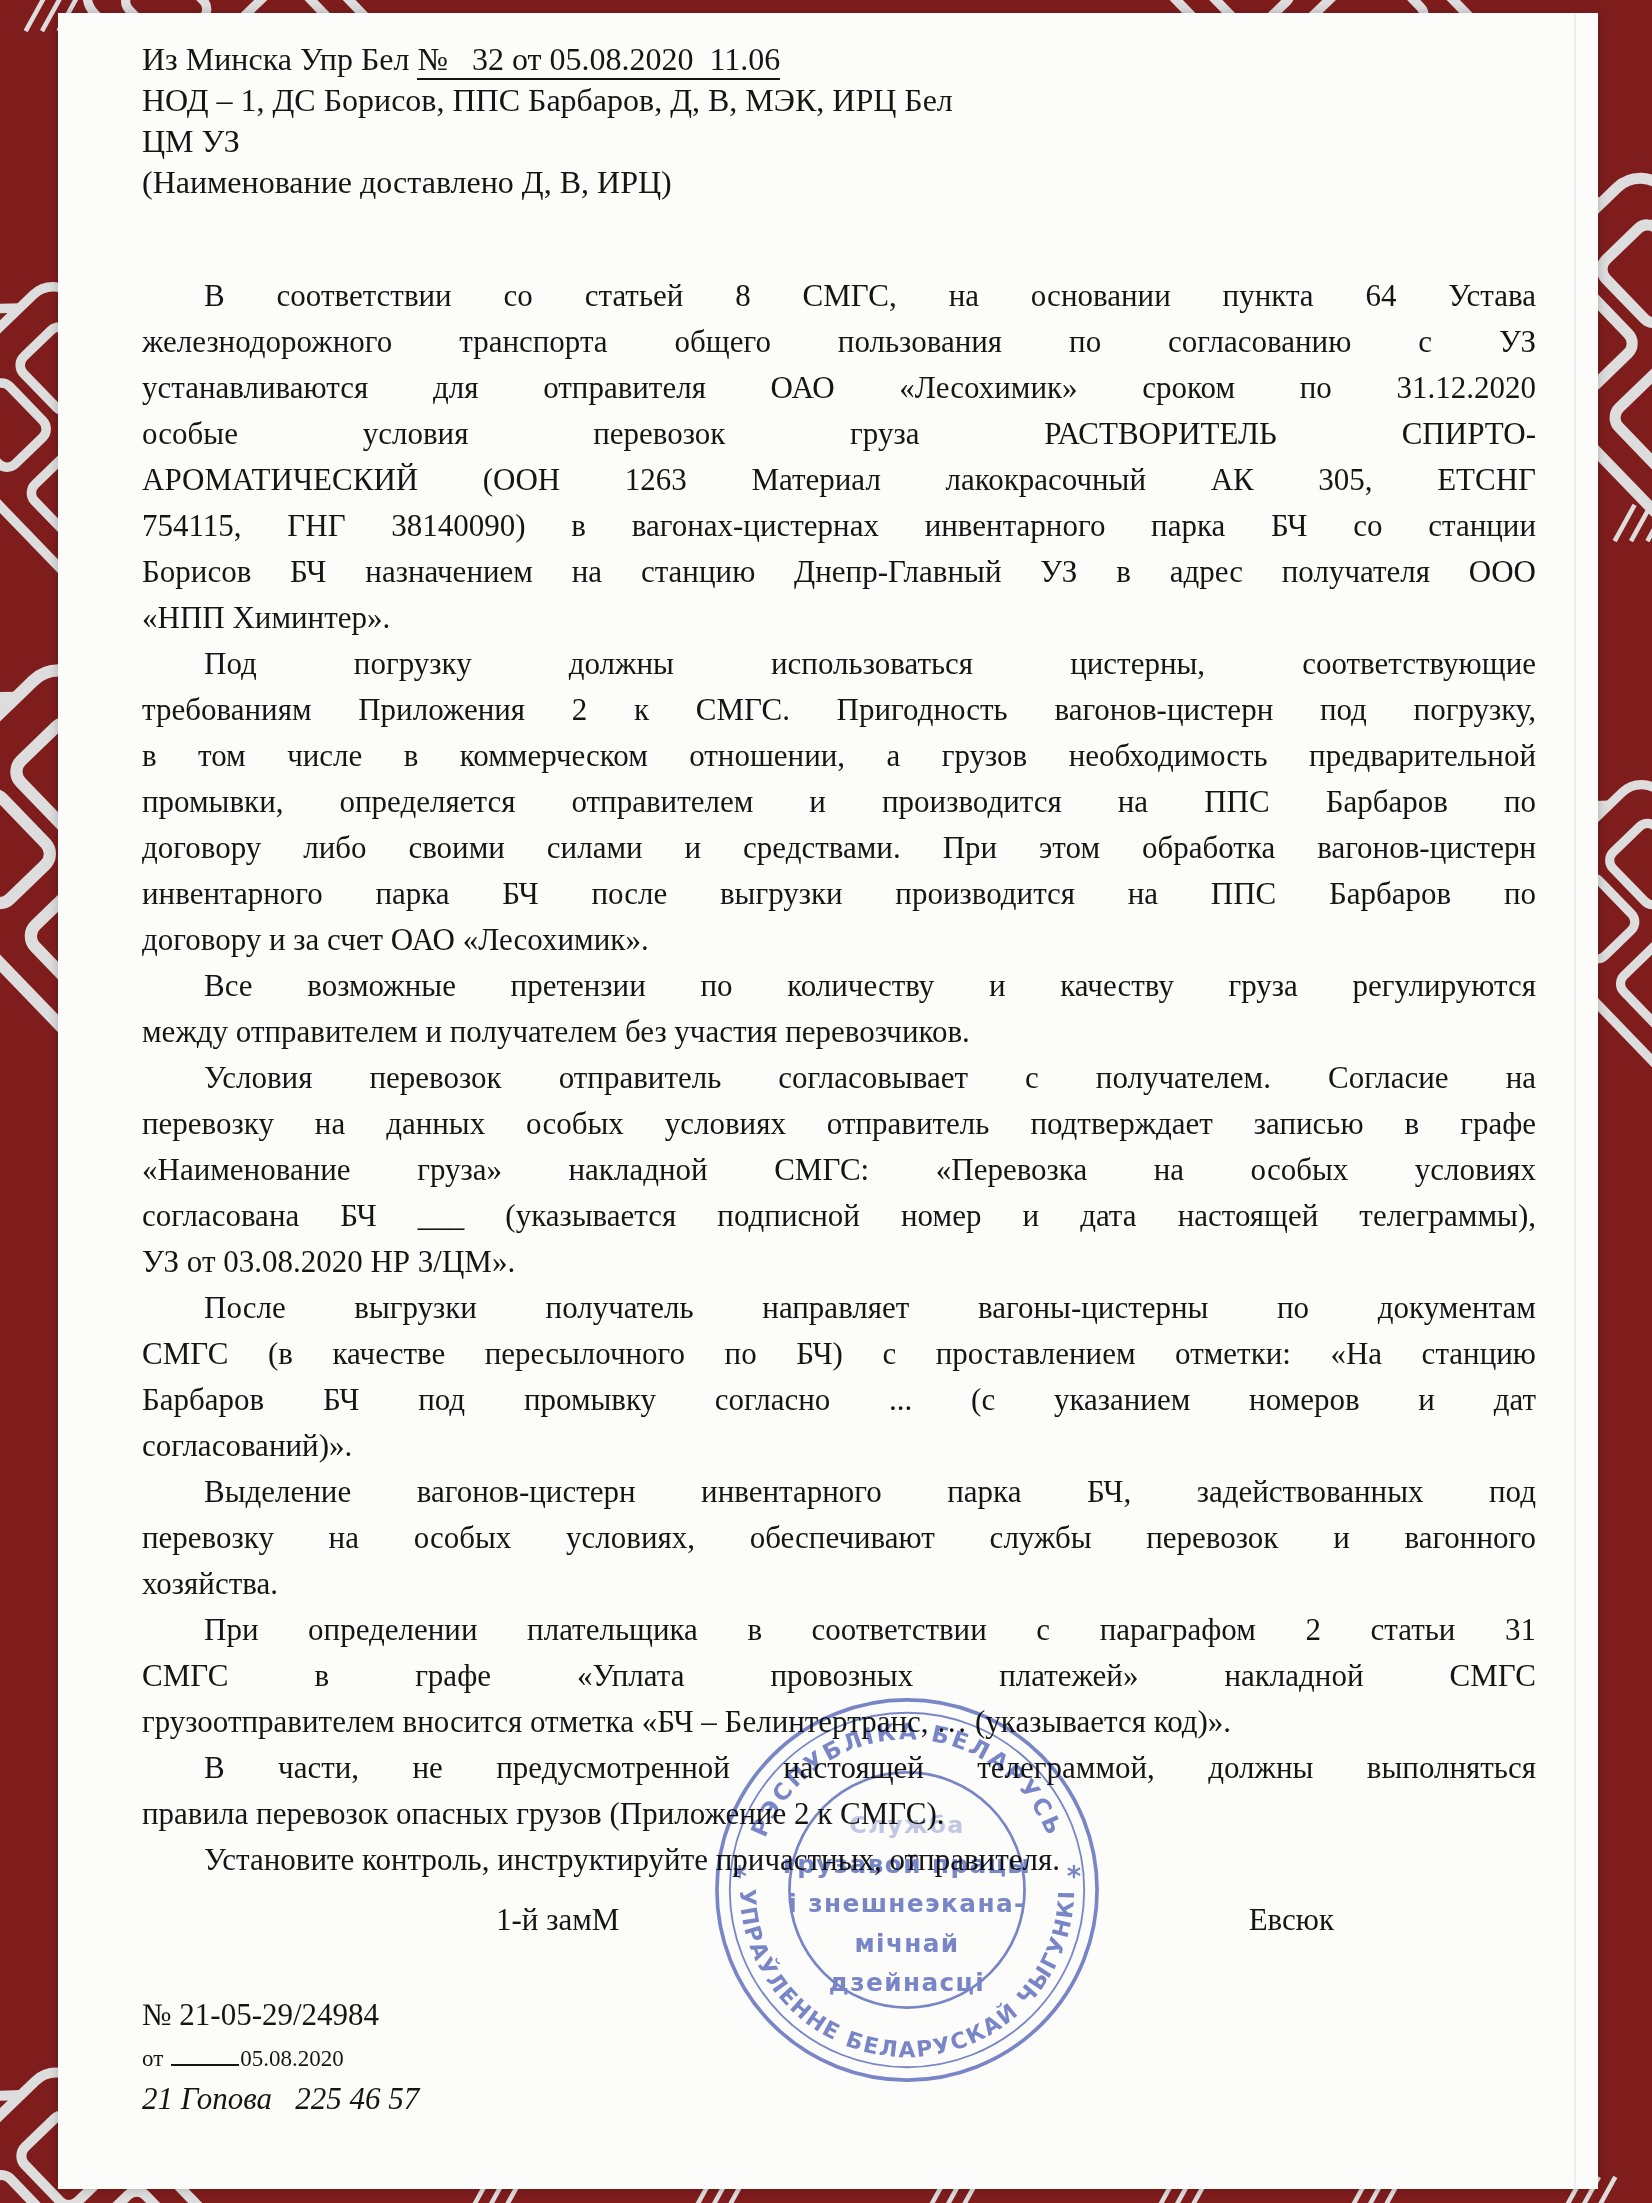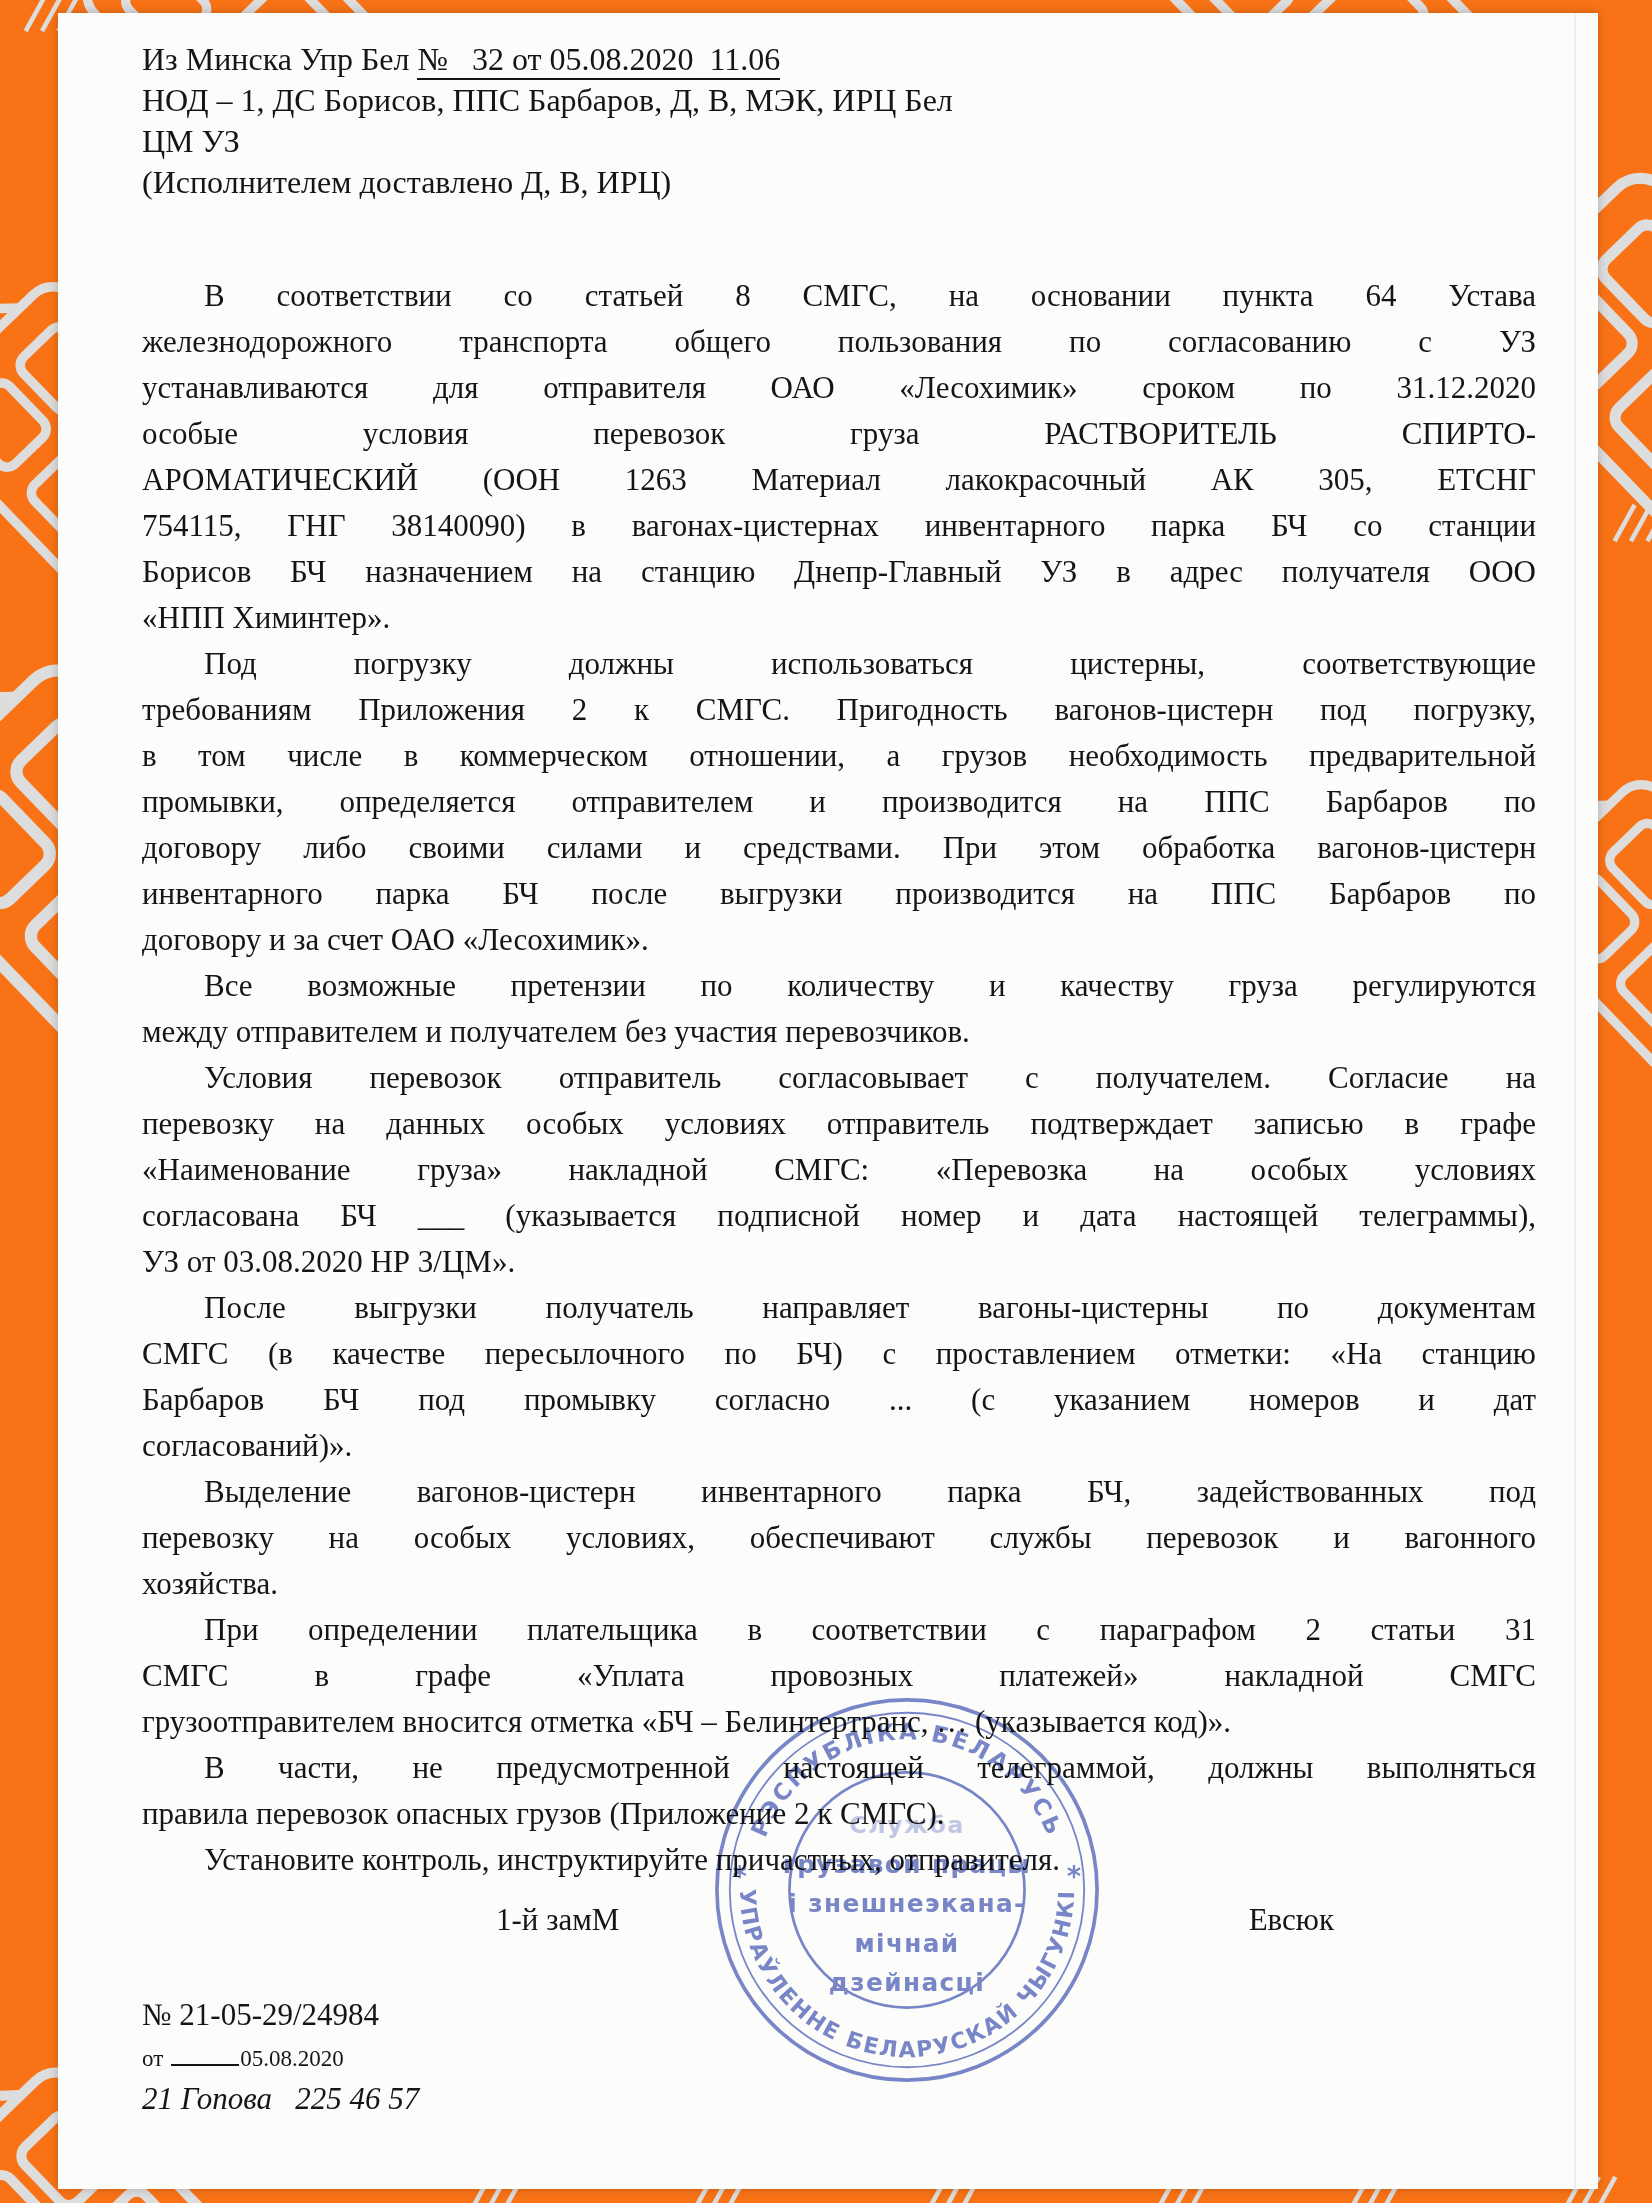--- a/index.html
+++ b/index.html
@@ -1,19 +1,19 @@
 <!DOCTYPE html>
 <html style="font-size:14.7px"><head>
 <meta charset="utf-8">
 <style>
   html,body { margin:0; padding:0; }
   body { background:#e9e9e9; }
   .canvas {
     position:relative; width:1653px; height:2204px;
-    background:#f97316; overflow:hidden;
+    background:#7f1d1d; overflow:hidden;
     font-family:"Liberation Serif", serif;
   }
   
   .pat { position:absolute; color:#dddddd; z-index:0; }
   .pat svg, svg.pat { display:block; }
   .rot { transform:rotate(-44deg); transform-origin:center; }
 
   
   .page {
     position:absolute; left:58px; top:13px; width:1540px; height:2176px;
@@ -129,21 +129,21 @@
       <use href="#slashes"></use>
     </svg>
 
   <div class="page">
     <div class="edge-line"></div>
 
     <div class="header">
       <div><span>Из Минска Упр Бел </span><span class="u">№   32 от 05.08.2020  11.06</span></div>
       <div>НОД – 1, ДС Борисов, ППС Барбаров, Д, В, МЭК, ИРЦ Бел</div>
       <div>ЦМ УЗ</div>
-      <div>(Исполнителем доставлено Д, В,  ИРЦ)</div>
+      <div>(Наименование доставлено Д, В,  ИРЦ)</div>
     </div>
 
     <div class="body">
       <div>
         <div class="ln first">В соответствии со статьей 8 СМГС, на основании пункта 64 Устава</div>
         <div class="ln">железнодорожного транспорта общего пользования по согласованию с УЗ</div>
         <div class="ln">устанавливаются для отправителя ОАО «Лесохимик» сроком по 31.12.2020</div>
         <div class="ln">особые условия перевозок груза РАСТВОРИТЕЛЬ СПИРТО-</div>
         <div class="ln">АРОМАТИЧЕСКИЙ (ООН 1263 Материал лакокрасочный АК 305, ЕТСНГ</div>
         <div class="ln">754115, ГНГ 38140090) в вагонах-цистернах инвентарного парка БЧ со станции</div>

